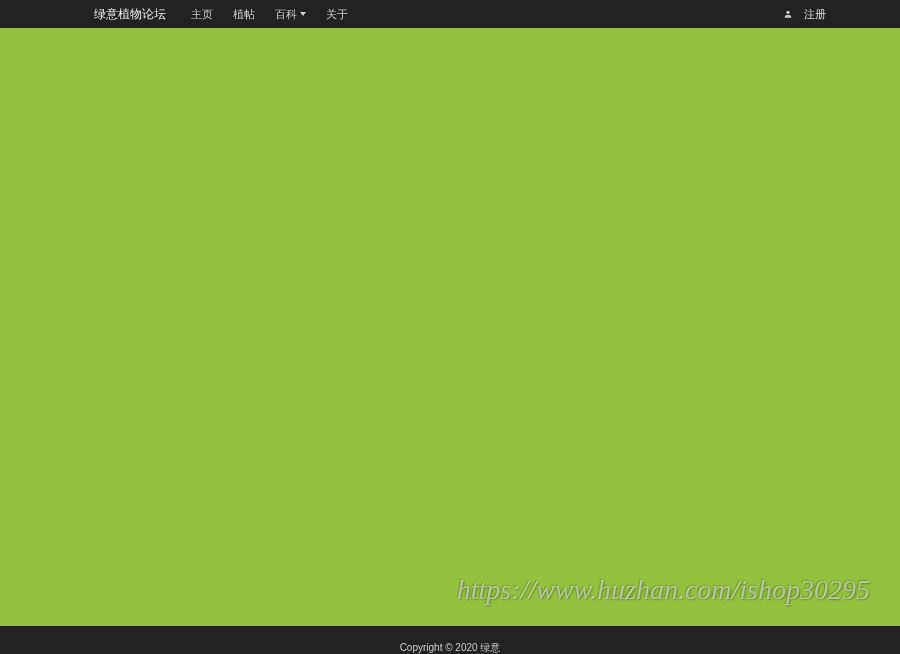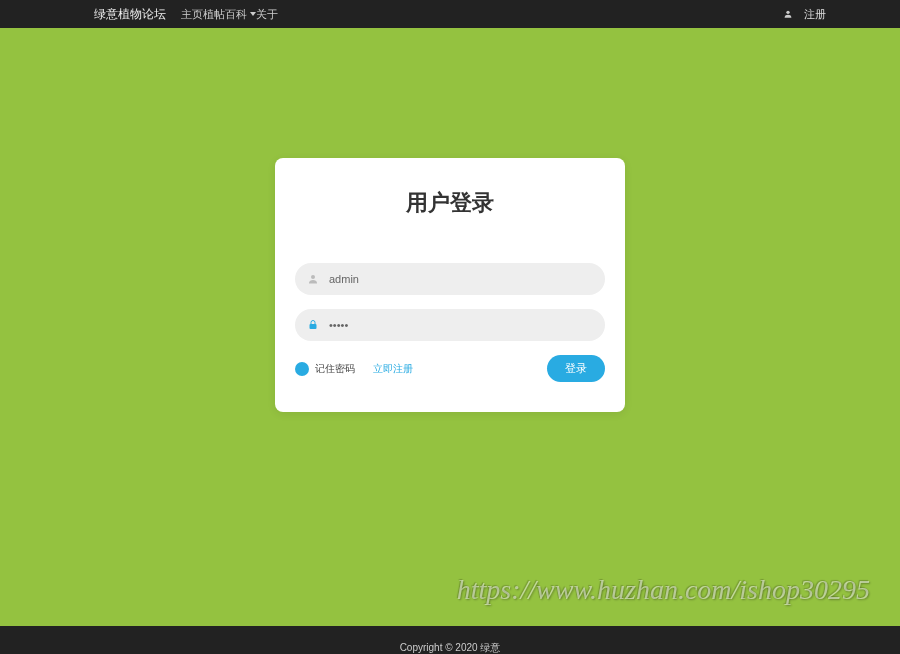--- a/index.html
+++ b/index.html
@@ -20,21 +20,21 @@
       font-size: 11px;
     }
     .navbar-brand {
       color: #eee;
       margin-left: 80px;
       margin-right: 15px;
       font-size: 12px;
     }
     .navbar-item {
       color: #ccc;
-      margin: 0 0;
+      margin: 0 10px;
       cursor: pointer;
       display: flex;
       align-items: center;
       gap: 3px;
     }
     .navbar-right {
       margin-left: auto;
       margin-right: 60px;
       display: flex;
       align-items: center;
@@ -150,45 +150,19 @@
   <div class="navbar-right">
     <svg width="10" height="10" viewBox="0 0 24 24" fill="#ccc">
       <circle cx="12" cy="8" r="4"></circle>
         <path d="M4 20c0-4 4-6 8-6s8 2 8 6v1H4z"></path>
     </svg>
     <span>注册</span>
   </div>
 </div>
 
 <div class="main-area">
-  <div class="login-card">
-    <div class="login-title">用户登录</div>
-
-    <div class="input-wrap">
-      <svg width="12" height="12" viewBox="0 0 24 24" fill="#bbb">
-        <circle cx="12" cy="8" r="4"></circle>
-          <path d="M4 20c0-4 4-6 8-6s8 2 8 6v1H4z"></path>
-      </svg>
-      <input type="text" value="admin" style="">
-    </div>
-
-    <div class="input-wrap">
-      <svg width="12" height="12" viewBox="0 0 24 24" fill="#29abe2">
-        <rect x="5" y="10" width="14" height="10" rx="2"></rect>
-          <path d="M8 10V7a4 4 0 018 0v3" fill="none" stroke="#29abe2" stroke-width="2"></path>
-      </svg>
-      <input type="password" value="•••••" style="">
-    </div>
-
-    <div class="form-row">
-      <div class="checkbox-circle"></div>
-      <span class="remember-label">记住密码</span>
-      <span class="register-link">立即注册</span>
-      <button class="login-btn">登录</button>
-    </div>
-  </div>
 
   <div class="watermark">https://www.huzhan.com/ishop30295</div>
 </div>
 
 <div class="footer">
   <span>Copyright © 2020 绿意</span>
 </div>
 
 </body></html>

